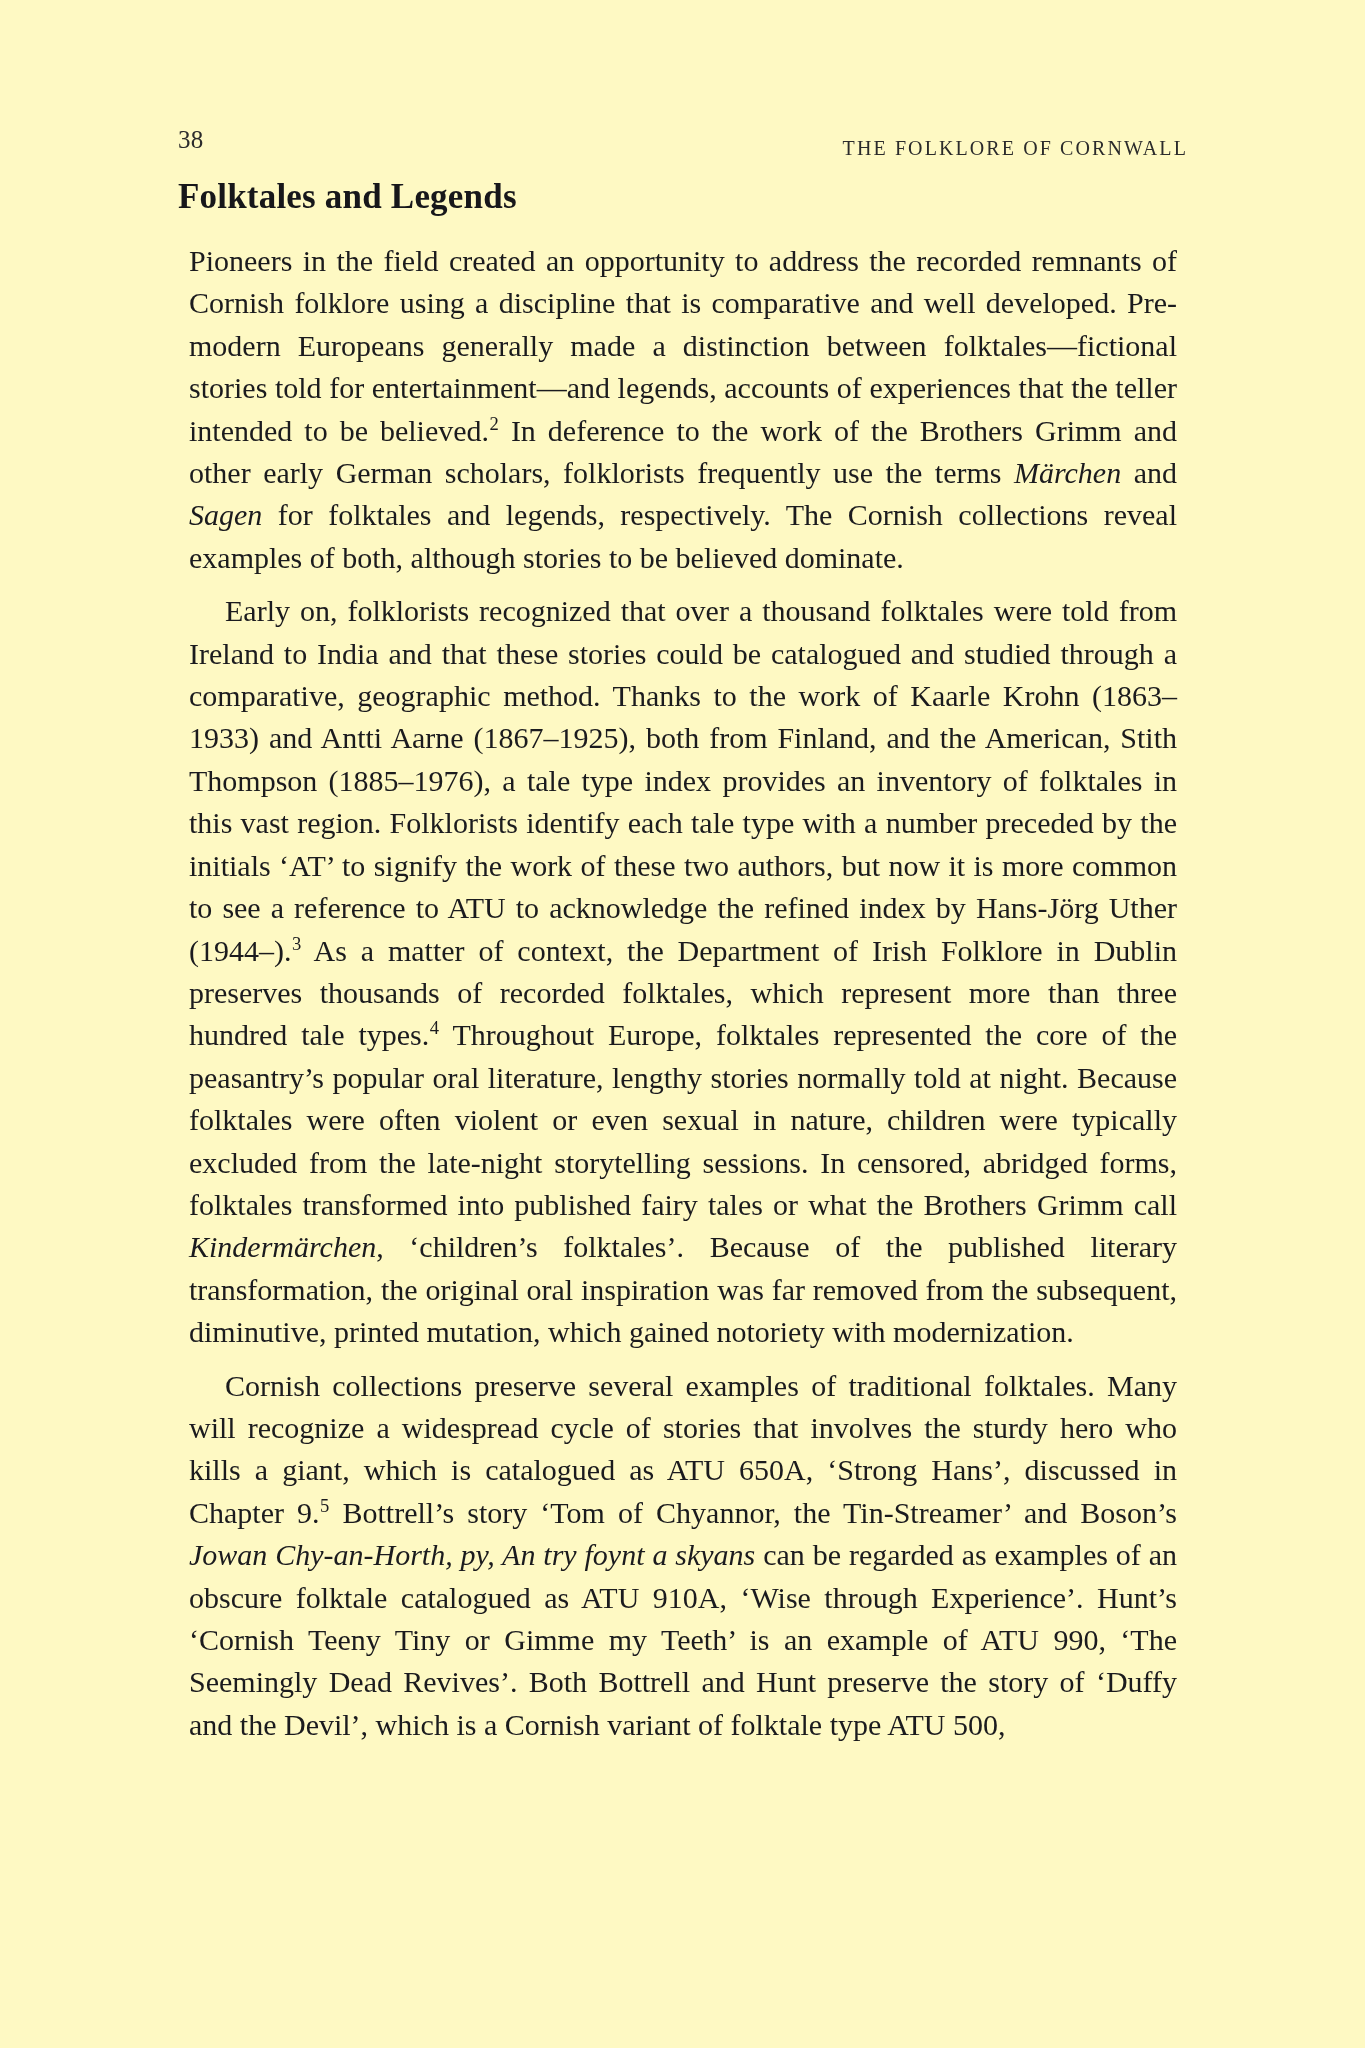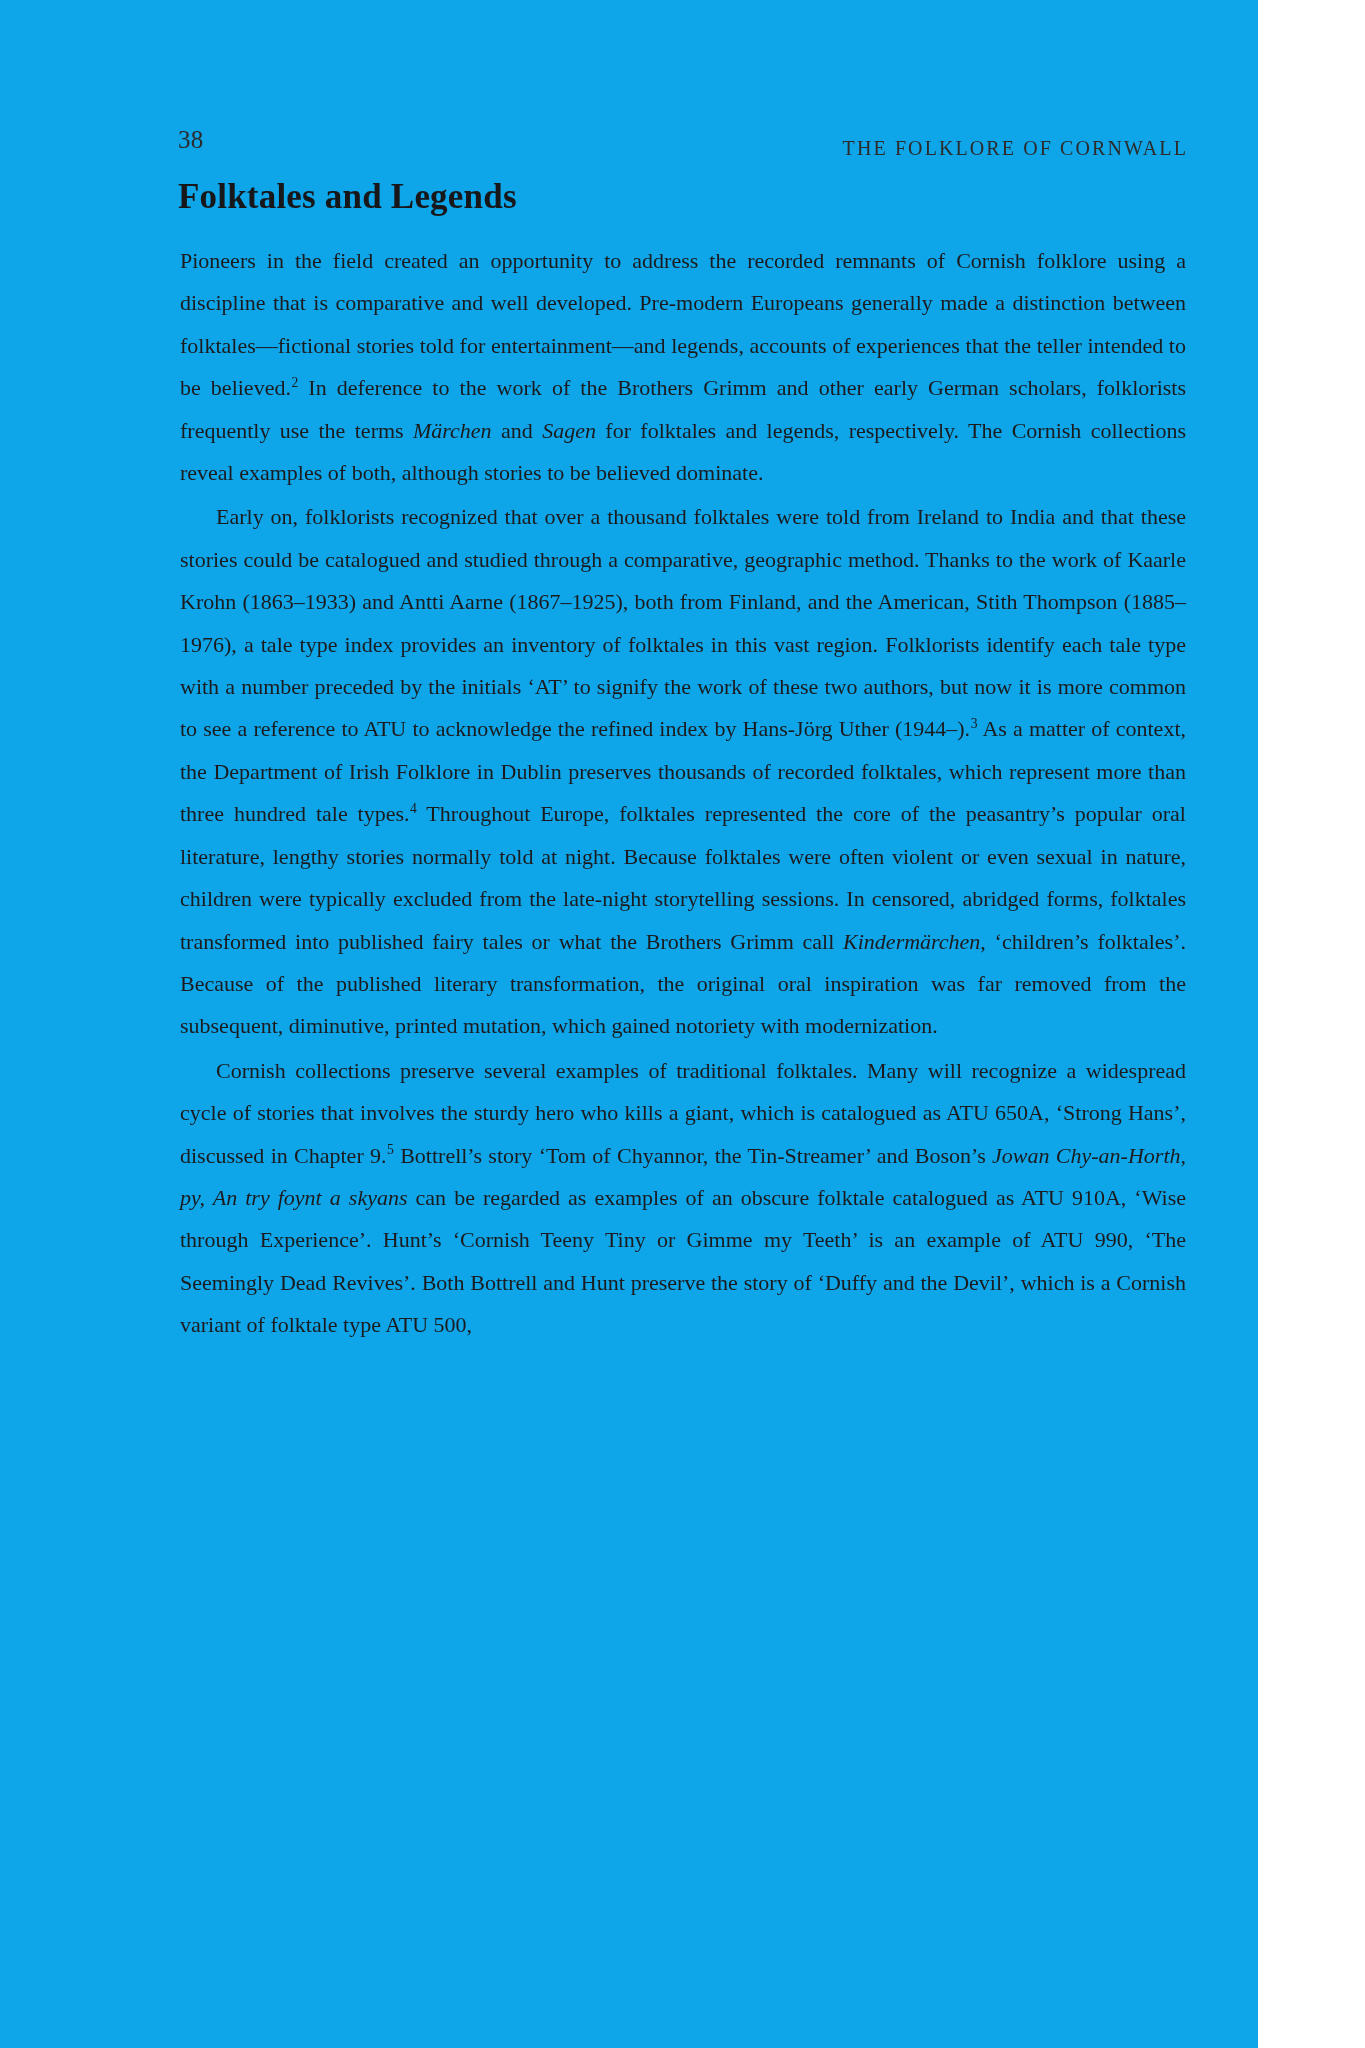--- a/index.html
+++ b/index.html
@@ -12,23 +12,23 @@
     height: 2048px;
     font-family: "Liberation Serif", "DejaVu Serif", serif;
     color: #1a1a1a;
     position: relative;
     overflow: hidden;
   }
   .page {
     position: absolute;
     left: 0;
     top: 0;
-    width: 1258px;
+    width: 1365px;
     height: 2048px;
-    background: #0ea5e9;
+    background: #fef9c3;
   }
   .running-head {
     position: absolute;
     left: 178px;
     top: 126px;
     width: 1010px;
     height: 34px;
   }
   .folio {
     position: absolute;
@@ -56,22 +56,22 @@
   }
   h2.section-title {
     margin: 0 0 22px 0;
     font-size: 35px;
     font-weight: bold;
     letter-spacing: 0.2px;
     color: #17171a;
     line-height: 1.2;
   }
   p.body-par {
-    margin: 2px;
-    font-size: 22px;
+    margin: 11px;
+    font-size: 30px;
     line-height: 42.4px;
     text-align: justify;
     text-justify: inter-word;
     color: #1b1b1e;
     hyphens: none;
   }
   p.indent {
     text-indent: 36px;
   }
   .it {

